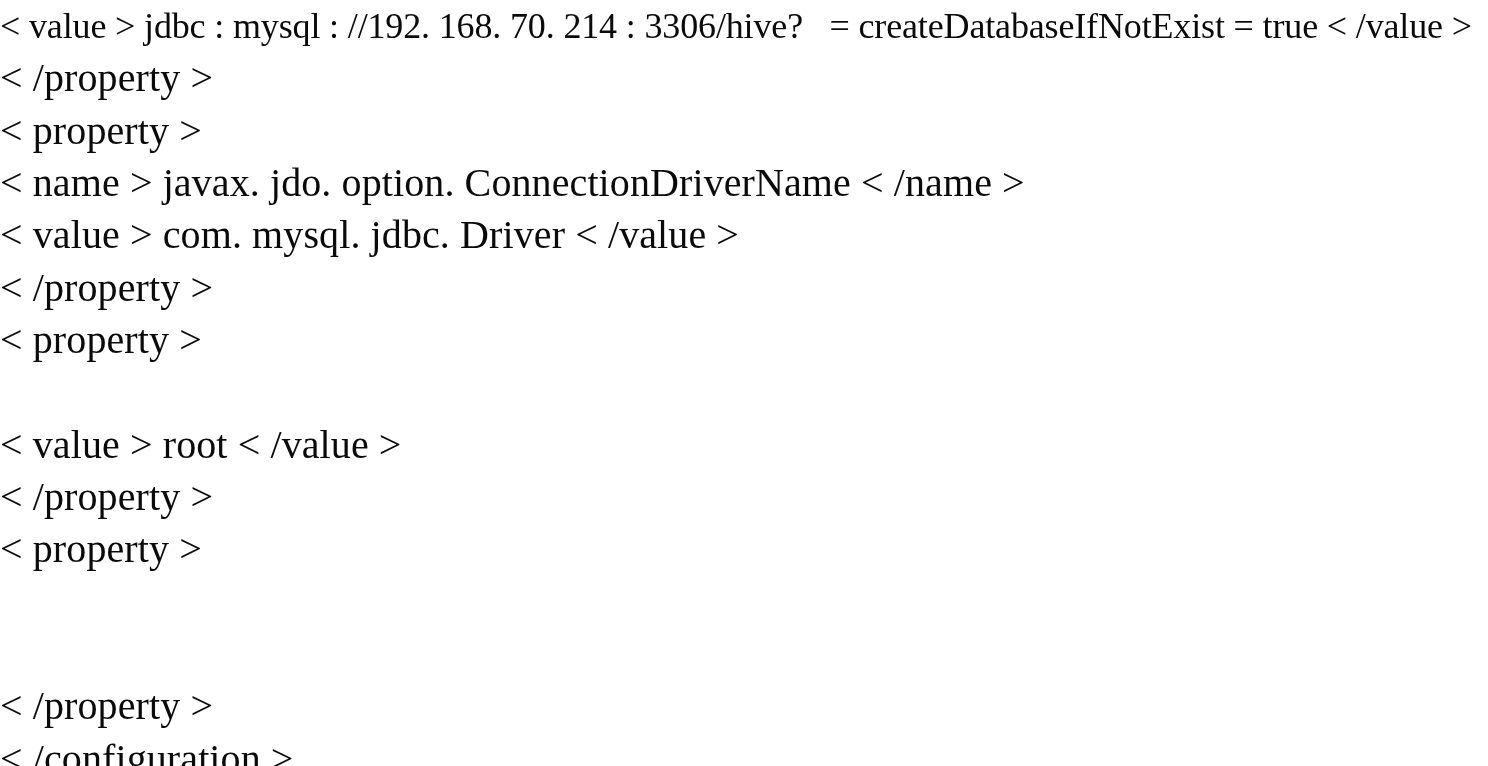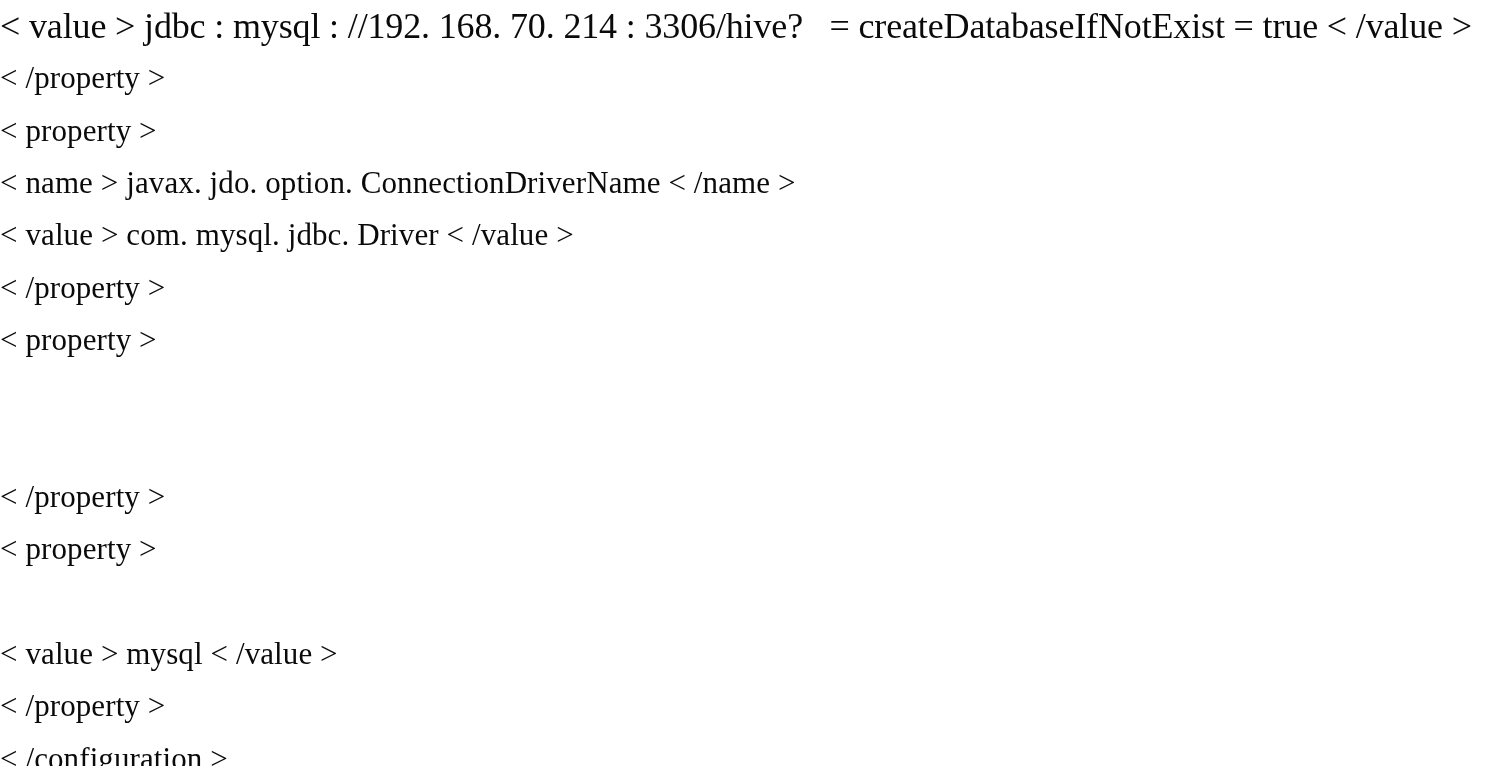--- a/index.html
+++ b/index.html
@@ -25,21 +25,21 @@
     padding: 0;
   }
 
   .code-line {
     position: absolute;
     left: 0;
     width: 1488px;
     height: 52px;
     line-height: 52px;
     white-space: pre;
-    font-size: 31px;
+    font-size: 40px;
     font-weight: 400;
     letter-spacing: 0.1px;
     color: #0a0a0a;
     font-family: "Liberation Serif", "DejaVu Serif", serif;
   }
 
   
   .code-line.line-wide {
     font-size: 39px;
     letter-spacing: -0.15px;
@@ -58,25 +58,25 @@
 
   <div class="code-line" style="top:157px;">&lt; name &gt; javax. jdo. option. ConnectionDriverName &lt; /name &gt;</div>
 
   <div class="code-line" style="top:209px;">&lt; value &gt; com. mysql. jdbc. Driver &lt; /value &gt;</div>
 
   <div class="code-line" style="top:262px;">&lt; /property &gt;</div>
 
   <div class="code-line" style="top:314px;">&lt; property &gt;</div>
 
 
+  <div class="code-line" style="top:419px;">&lt; value &gt; root &lt; /value &gt;</div>
 
   <div class="code-line" style="top:471px;">&lt; /property &gt;</div>
 
   <div class="code-line" style="top:523px;">&lt; property &gt;</div>
 
 
-  <div class="code-line" style="top:628px;">&lt; value &gt; mysql &lt; /value &gt;</div>
 
   <div class="code-line" style="top:680px;">&lt; /property &gt;</div>
 
   <div class="code-line" style="top:733px;">&lt; /configuration &gt;</div>
 
 </div>
 
 </body></html>

